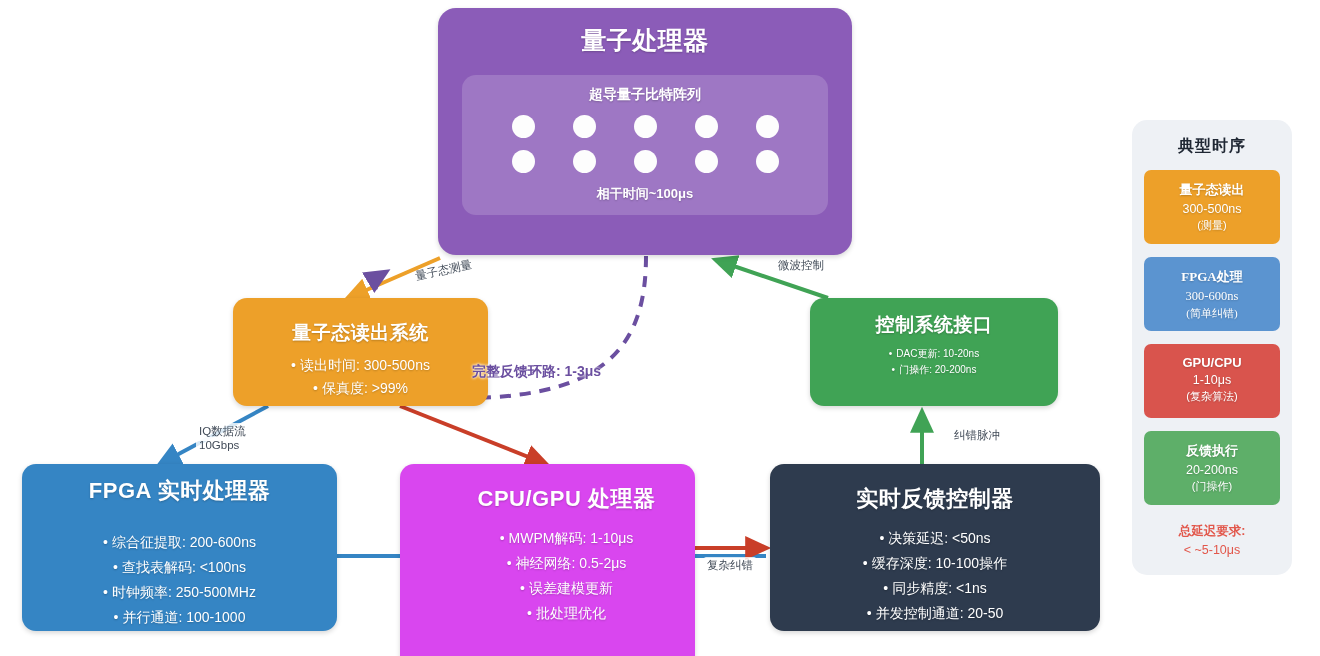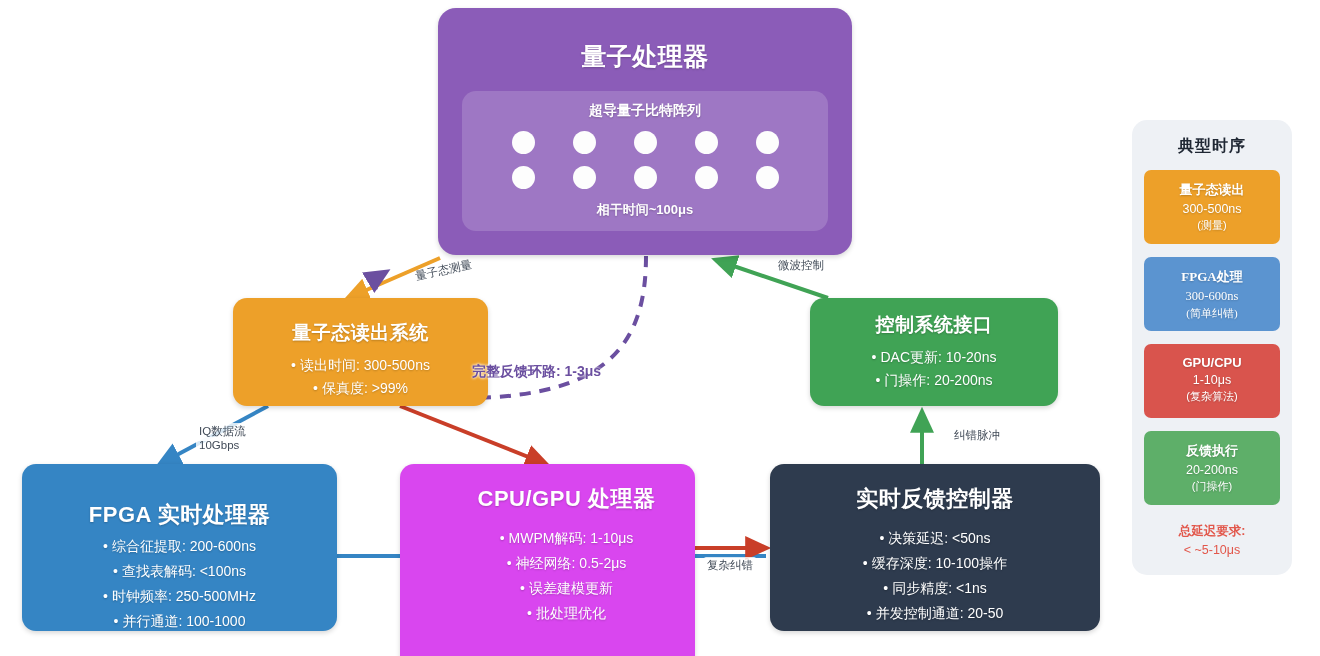--- a/index.html
+++ b/index.html
@@ -39,21 +39,21 @@
     content:"•";
     margin-right:4px;
   }
 
   
   #qpu{
     left:438px;top:8px;width:414px;height:247px;
     background:#8b5cb8;
     border-radius:18px;
   }
-  #qpu .title{font-size:25px;padding-top:32px;}
+  #qpu .title{font-size:25px;padding-top:16px;}
   #qpu .inner{
     margin:18px 24px 0 24px;
     background:rgba(255,255,255,.17);
     border-radius:14px;
     padding:11px 0 12px 0;
   }
   #qpu .inner .sub{font-size:14px;font-weight:bold;margin-bottom:11px;}
   #qpu .inner .note{font-size:13px;font-weight:bold;margin-top:9px;}
   .qrow{display:flex;justify-content:center;gap:38px;margin:0 0 12px 0;}
   .qdot{width:23px;height:23px;border-radius:50%;background:#fdfdfd;}
@@ -65,29 +65,29 @@
   }
   #readout .title{font-size:19px;padding-top:22px;}
   #readout ul{font-size:14px;margin-top:8px;line-height:1.62;}
 
   
   #ctrliface{
     left:810px;top:298px;width:248px;height:108px;
     background:#40a355;
   }
   #ctrliface .title{font-size:19px;padding-top:14px;}
-  #ctrliface ul{font-size:14px;margin-top:8px;line-height:1.62;}
+  #ctrliface ul{font-size:10px;margin-top:8px;line-height:1.62;}
 
   
   #fpga{
     left:22px;top:464px;width:315px;height:167px;
     background:#3585c4;
   }
-  #fpga .title{font-size:22px;padding-top:36px;}
-  #fpga ul{font-size:14px;margin-top:4px;line-height:1.78;}
+  #fpga .title{font-size:22px;padding-top:12px;}
+  #fpga ul{font-size:14px;margin-top:24px;line-height:1.78;}
 
   
   #cpugpu{
     left:400px;top:464px;width:295px;height:212px;
     background:#d946ef;
     padding-left:38px;
   }
   #cpugpu .title{font-size:22px;padding-top:20px;}
   #cpugpu ul{font-size:14px;margin-top:12px;line-height:1.78;}
 

